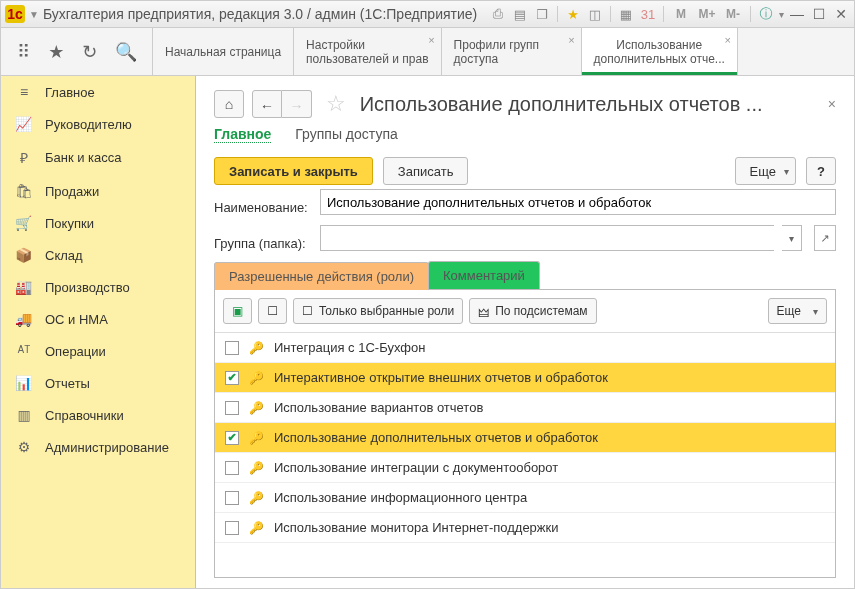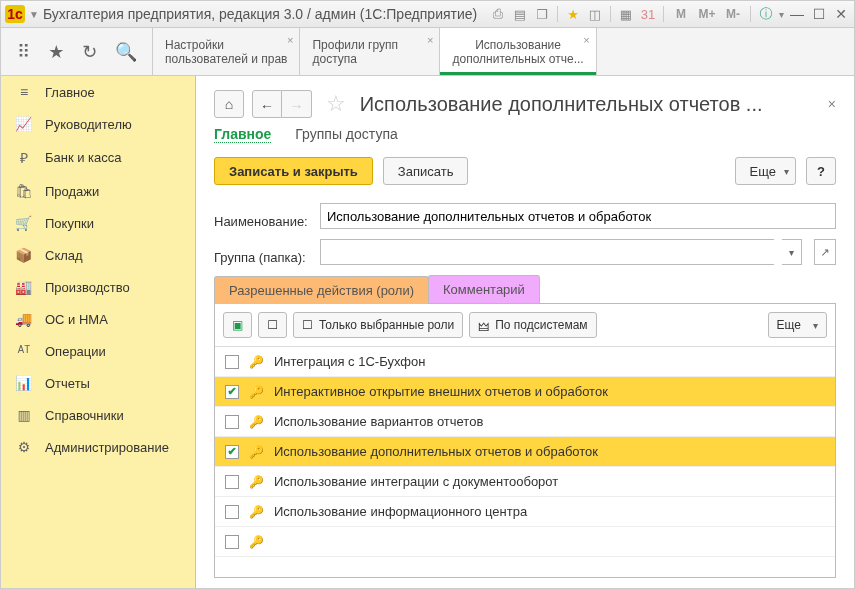--- a/index.html
+++ b/index.html
@@ -39,36 +39,36 @@
   .navgroup .navbtn:first-child { border-top-right-radius:0; border-bottom-right-radius:0; }
   .navgroup .navbtn:last-child { border-top-left-radius:0; border-bottom-left-radius:0; border-left:none; }
   .star-big { font-size:22px; color:#ccc; margin:0 6px; }
   .page-title { font-size:20px; color:#444; white-space:nowrap; overflow:hidden; text-overflow:ellipsis; flex:1; }
   .page-close { color:#888; font-size:14px; margin-left:6px; }
   
   .subtabs { display:flex; gap:24px; margin-bottom:14px; font-size:14px; }
   .subtabs .st { color:#555; }
   .subtabs .st.active { color:#1a9c4b; font-weight:bold; border-bottom:1px dotted #1a9c4b; }
   
-  .actionrow { display:flex; gap:10px; align-items:flex-start; margin-bottom:18px; }
+  .actionrow { display:flex; gap:10px; align-items:flex-start; margin-bottom:4px; }
   .btn { border:1px solid #bbb; background:#f7f7f7; height:28px; padding:0 14px; border-radius:3px; display:flex; align-items:center; font-size:13px; color:#333; }
   .btn.primary { background:#ffd63f; border-color:#d4a800; font-weight:bold; }
   .btn.more { padding-right:6px; }
   .btn.more::after { content:"▾"; margin-left:8px; color:#666; font-size:10px; }
   .btn.q { width:30px; padding:0; justify-content:center; font-weight:bold; }
   .actionrow .spacer { flex:1; }
   
   .formrow { display:flex; align-items:flex-end; gap:8px; margin-bottom:10px; font-size:13px; }
   .formrow label { width:98px; color:#333; }
   .formrow input[type=text] { flex:1; height:26px; border:1px solid #bbb; padding:0 6px; font-size:13px; }
   .formrow .drop { width:20px; height:26px; border:1px solid #bbb; border-left:none; display:flex;align-items:center;justify-content:center; font-size:10px; color:#666; }
   .formrow .ext { width:22px; height:26px; border:1px solid #bbb; margin-left:4px; display:flex;align-items:center;justify-content:center; font-size:11px; color:#666; }
   
   .tabs2 { display:flex; border-bottom:1px solid #bbb; }
-  .tabs2 .t2 { border:1px solid #bbb; border-bottom:none; padding:6px 14px; font-size:13px; background:#f0abfc; color:#555; margin-right:-1px; border-radius:3px 3px 0 0; }
+  .tabs2 .t2 { border:1px solid #bbb; border-bottom:none; padding:6px 14px; font-size:13px; background:#22c55e; color:#555; margin-right:-1px; border-radius:3px 3px 0 0; }
   .tabs2 .t2.active { background:#fdba74; position:relative; top:1px; }
   
   .panel { border:1px solid #bbb; border-top:none; flex:1; display:flex; flex-direction:column; overflow:hidden; }
   .panel-toolbar { display:flex; gap:6px; padding:8px; align-items:center; }
   .tbtn { border:1px solid #bbb; background:#f7f7f7; height:26px; min-width:28px; padding:0 8px; border-radius:3px; display:flex; align-items:center; gap:6px; font-size:12px; color:#333; }
   .tbtn .ico { font-size:12px; }
   .panel-toolbar .spacer { flex:1; }
   
   .rolelist { border-top:1px solid #ddd; overflow-y:auto; flex:1; }
   .rolerow { display:flex; align-items:center; height:30px; padding:0 10px; gap:10px; border-bottom:1px solid #eee; font-size:13px; color:#333; }
@@ -107,20 +107,23 @@
 </div>
 
 <div class="toolbar">
   <div class="tleft">
     <span>⠿</span>
     <span>★</span>
     <span>↻</span>
     <span>🔍</span>
   </div>
   <div class="tab">
+    <span>Начальная страница</span>
+  </div>
+  <div class="tab">
     <span>Настройки</span>
     <span>пользователей и прав</span>
     <span class="close">×</span>
   </div>
   <div class="tab">
     <span>Профили групп</span>
     <span>доступа</span>
     <span class="close">×</span>
   </div>
   <div class="tab active">
@@ -273,18 +276,19 @@
             <span>Использование интеграции с документооборот</span>
           </div>
           <div class="rolerow">
             <span class="cb"></span>
             <span class="key">🔑</span>
             <span>Использование информационного центра</span>
           </div>
           <div class="rolerow">
             <span class="cb"></span>
             <span class="key">🔑</span>
+            <span>Использование монитора Интернет-поддержки</span>
           </div>
         </div>
     </div>
 
   </div>
 </div>
 
 </body></html>

